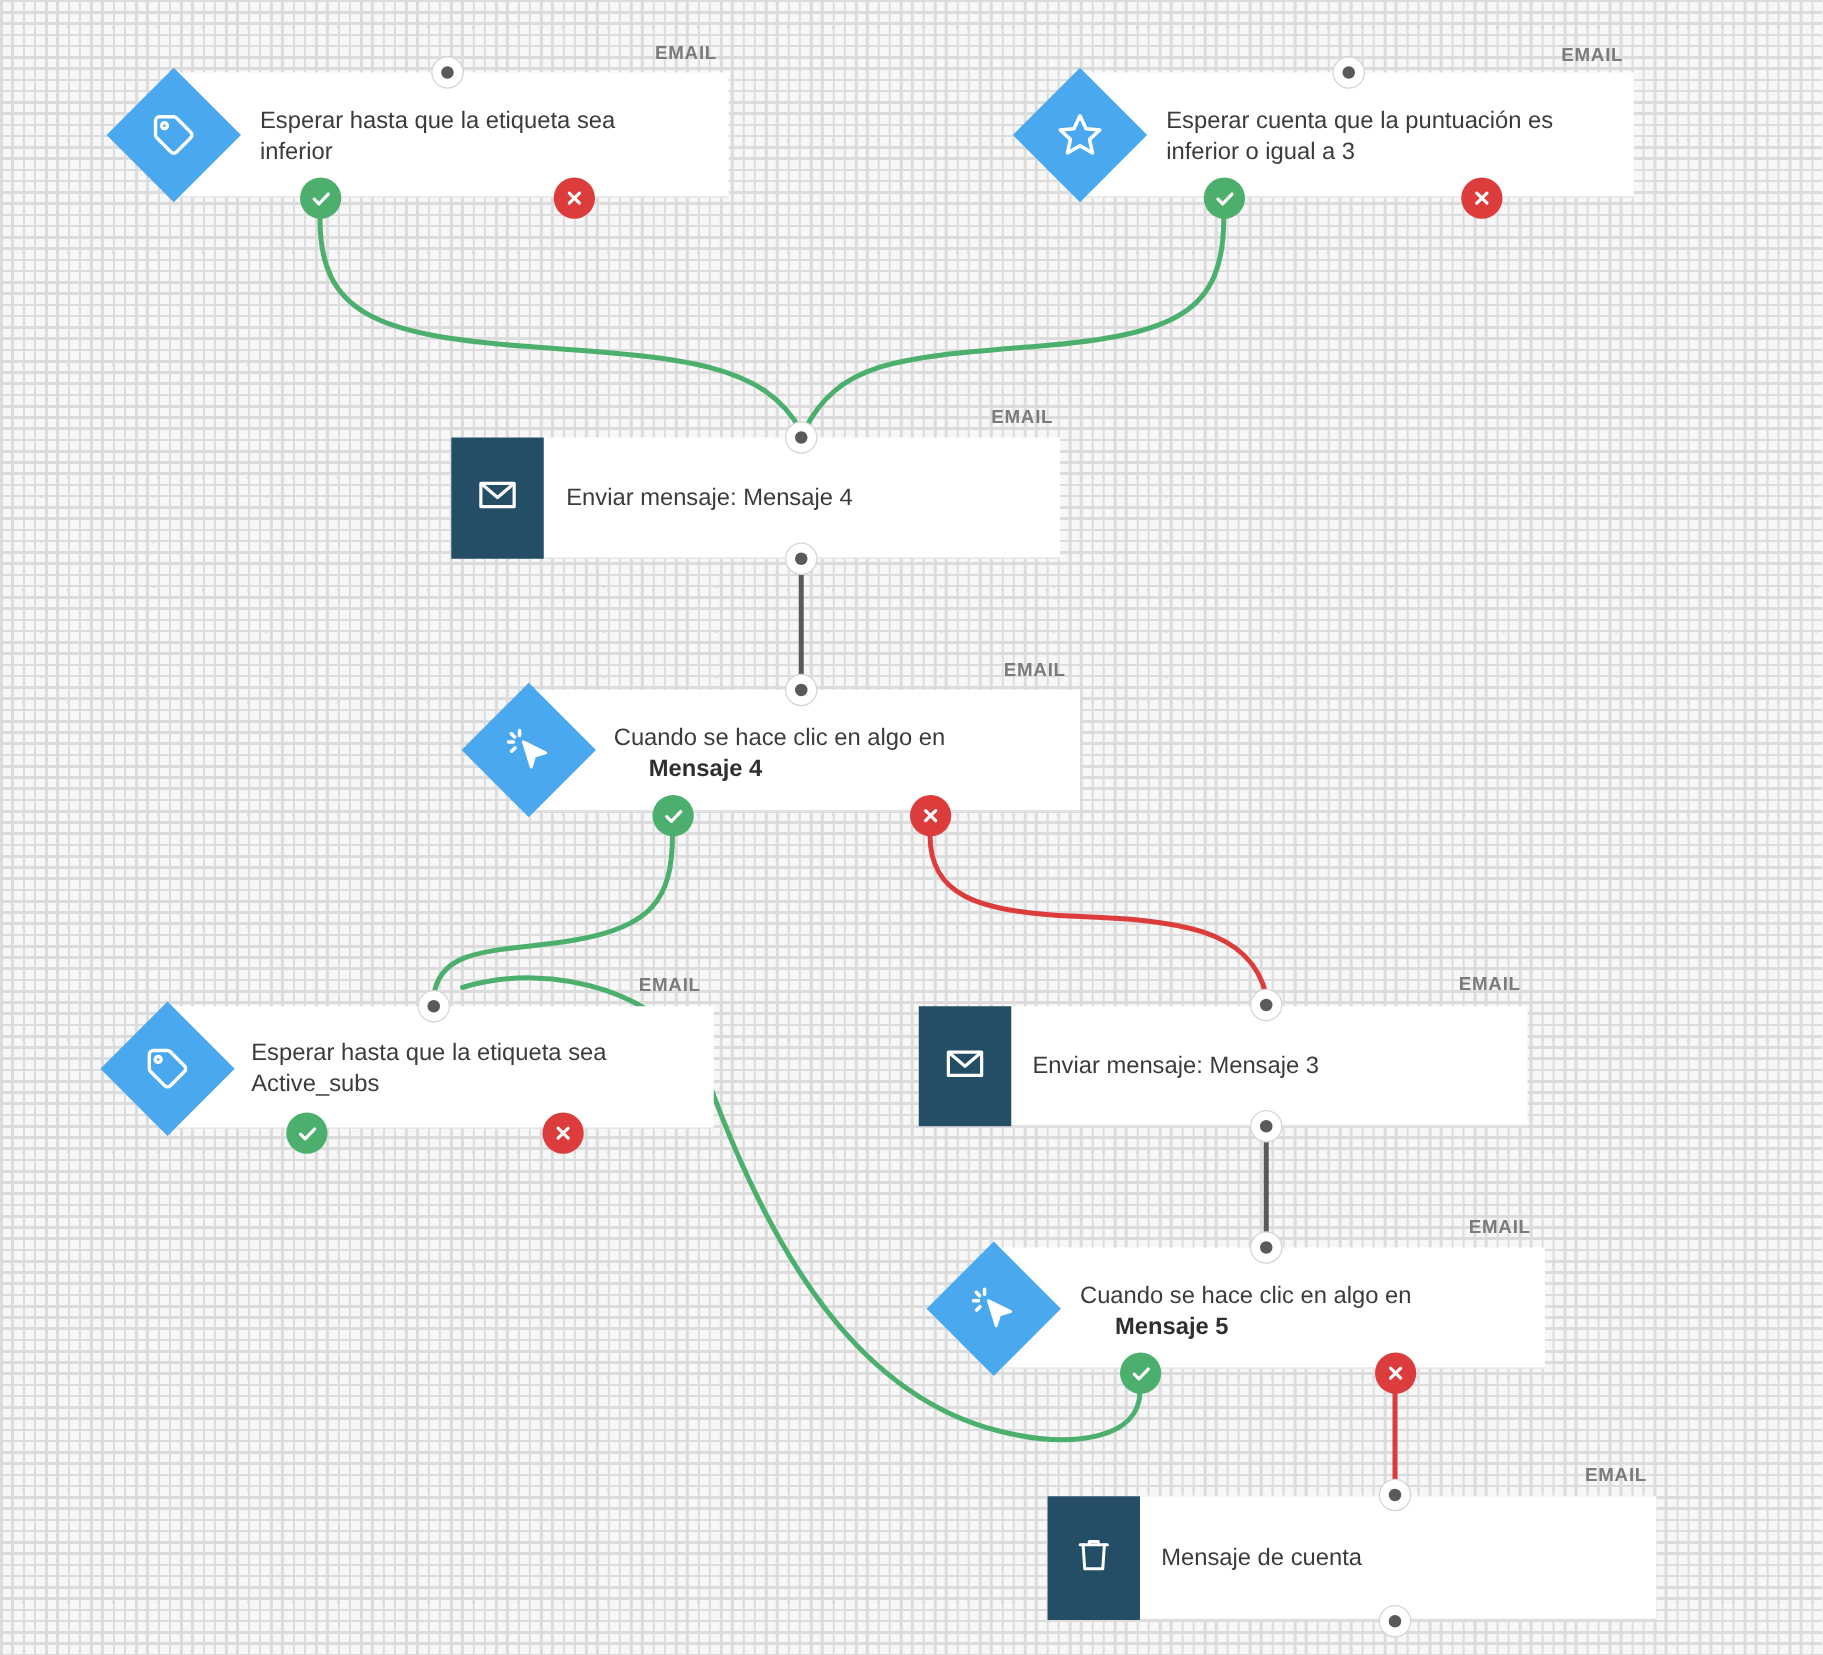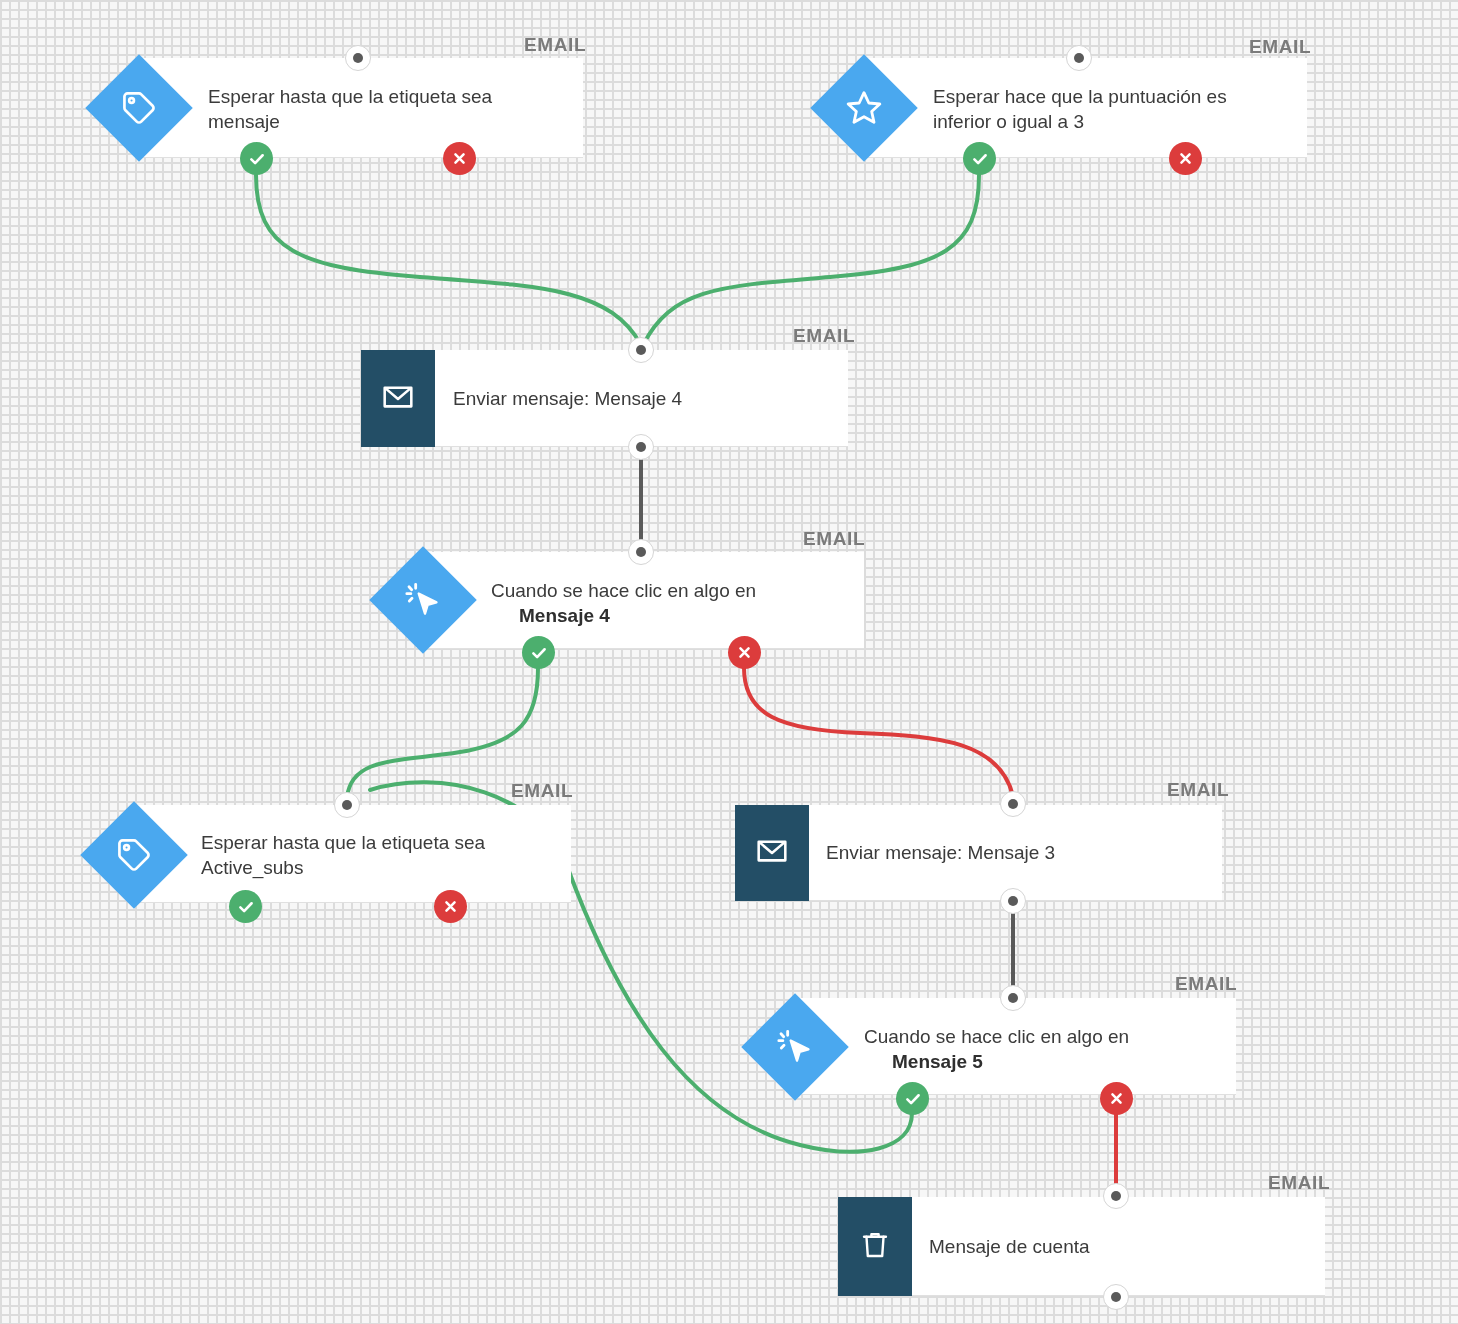--- a/index.html
+++ b/index.html
@@ -27,21 +27,21 @@
   
   .node{position:absolute;}
   .card{
     position:absolute;left:0;top:0;
     background:#ffffff;
     border-bottom:1px solid #e0e0e0;
     box-sizing:border-box;
   }
   .email-tag{
     position:absolute;
-    font-size:19px;font-weight:bold;color:#7b7b7b;
+    font-size:15px;font-weight:bold;color:#7b7b7b;
     letter-spacing:0.6px;
     white-space:nowrap;
   }
   .diamond{
     position:absolute;
     width:76px;height:76px;
     background:#4aa8ef;
     transform:rotate(45deg);
     display:flex;align-items:center;justify-content:center;
   }
@@ -161,21 +161,21 @@
     <div class="email-tag" style="left:524px;top:34px;">EMAIL</div>
     <div class="card" style="left:139px;top:58px;width:444px;height:100px;"></div>
     <div class="diamond" style="left:101px;top:70px;">
       <span class="glyph">
         <svg width="38" height="38" viewBox="0 0 24 24" fill="none" stroke="#ffffff" stroke-width="1.7" stroke-linecap="round" stroke-linejoin="round">
           <path d="M20.6 13.4 13.4 20.6a2 2 0 0 1-2.8 0l-7.2-7.2A2 2 0 0 1 2.8 12V4.8A2 2 0 0 1 4.8 2.8H12a2 2 0 0 1 1.4.6l7.2 7.2a2 2 0 0 1 0 2.8Z"></path>
           <circle cx="7.3" cy="7.3" r="1.5"></circle>
         </svg>
       </span>
     </div>
-    <div class="label" style="left:208px;top:84px;width:330px;"><span>Esperar hasta que la etiqueta sea</span><br><span>mensaje</span></div>
+    <div class="label" style="left:208px;top:84px;width:330px;"><span>Esperar hasta que la etiqueta sea</span><br><span>inferior</span></div>
     <div class="port" style="left:345px;top:45px;"></div>
     <div class="badge yes" style="left:240px;top:142px;">
       <svg width="18" height="18" viewBox="0 0 24 24" fill="none" stroke="#ffffff" stroke-width="3.4" stroke-linecap="round" stroke-linejoin="round">
           <path d="M4.5 12.5 9.5 17.5 19.5 7"></path>
         </svg>
     </div>
     <div class="badge no" style="left:443px;top:142px;">
       <svg width="15" height="15" viewBox="0 0 24 24" fill="none" stroke="#ffffff" stroke-width="4" stroke-linecap="round">
           <path d="M5.5 5.5 18.5 18.5M18.5 5.5 5.5 18.5"></path>
         </svg>
@@ -185,21 +185,21 @@
   <div class="node" style="left:0;top:0;">
     <div class="email-tag" style="left:1249px;top:36px;">EMAIL</div>
     <div class="card" style="left:863px;top:58px;width:444px;height:100px;"></div>
     <div class="diamond" style="left:826px;top:70px;">
       <span class="glyph">
         <svg width="40" height="40" viewBox="0 0 24 24" fill="none" stroke="#ffffff" stroke-width="1.7" stroke-linejoin="round">
           <path d="M12 2.8 14.9 9 21.5 9.6 16.6 14.1 18 20.6 12 17.2 6 20.6 7.4 14.1 2.5 9.6 9.1 9Z"></path>
         </svg>
       </span>
     </div>
-    <div class="label" style="left:933px;top:84px;width:350px;"><span>Esperar hace que la puntuación es</span><br><span>inferior o igual a 3</span></div>
+    <div class="label" style="left:933px;top:84px;width:350px;"><span>Esperar cuenta que la puntuación es</span><br><span>inferior o igual a 3</span></div>
     <div class="port" style="left:1066px;top:45px;"></div>
     <div class="badge yes" style="left:963px;top:142px;">
       <svg width="18" height="18" viewBox="0 0 24 24" fill="none" stroke="#ffffff" stroke-width="3.4" stroke-linecap="round" stroke-linejoin="round">
           <path d="M4.5 12.5 9.5 17.5 19.5 7"></path>
         </svg>
     </div>
     <div class="badge no" style="left:1169px;top:142px;">
       <svg width="15" height="15" viewBox="0 0 24 24" fill="none" stroke="#ffffff" stroke-width="4" stroke-linecap="round">
           <path d="M5.5 5.5 18.5 18.5M18.5 5.5 5.5 18.5"></path>
         </svg>

